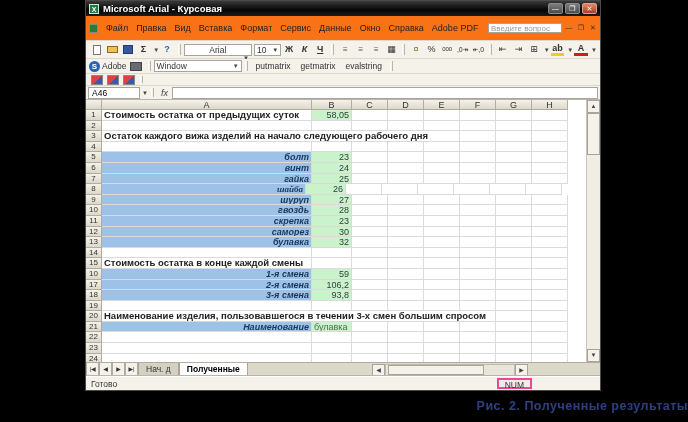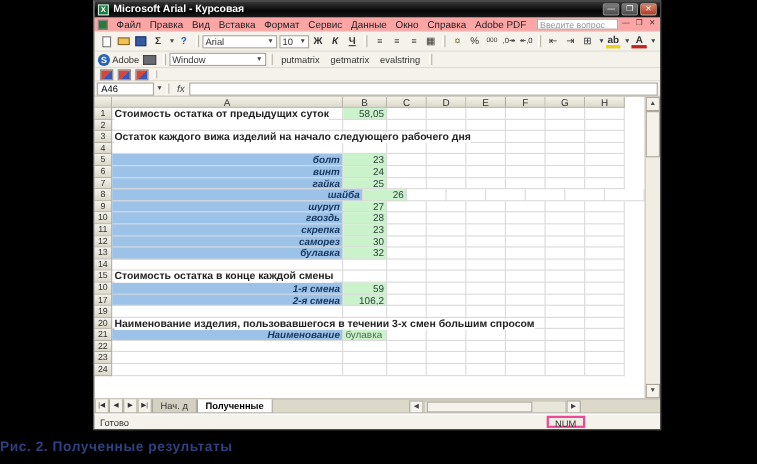--- a/index.html
+++ b/index.html
@@ -10,22 +10,22 @@
   
   .titlebar{height:15px;background:linear-gradient(180deg,#3a3a3a,#050505 60%,#1b1b1b);
             display:flex;align-items:center;padding:0 3px;flex:none;}
   .app-ico{width:10px;height:10px;background:#1c7a44;border:1px solid #cfe6d6;margin-right:4px;
            color:#fff;font-size:7px;line-height:9px;text-align:center;font-weight:bold;}
   .title{color:#fff;font-size:9.5px;font-weight:bold;flex:1;white-space:nowrap;overflow:hidden;}
   .tb-btn{width:15px;height:11px;margin-left:2px;border:1px solid #8a8a8a;border-radius:2px;
           background:linear-gradient(180deg,#7d7d7d,#4c4c4c);color:#fff;font-size:7px;line-height:9px;text-align:center;}
   .tb-btn.close{background:linear-gradient(180deg,#e08a68,#b03a28);border-color:#d9a08a;}
   
-  .menubar{height:13px;background:#fca5a5;border-bottom:1px solid #dcd8ca;display:flex;align-items:center;
-           font-size:9px;color:#222;padding:0 2px;flex:none;}
+  .menubar{height:13px;background:#f97316;border-bottom:1px solid #dcd8ca;display:flex;align-items:center;
+           font-size:9px;color:#222;padding:12px 2px;flex:none;}
   .wb-ico{width:9px;height:9px;background:#2a7a3a;border:1px solid #888;margin:0 4px 0 1px;}
   .menu-item{padding:0 4px;white-space:nowrap;}
   .qbox{margin-left:auto;width:74px;height:10px;background:#fff;border:1px solid #a8a49a;
         font-size:8px;color:#999;padding:0 2px;line-height:9px;white-space:nowrap;overflow:hidden;}
   .mini{width:10px;height:9px;margin-left:2px;font-size:7px;line-height:8px;text-align:center;color:#333;}
   
   .toolbar{background:#f4f2ea;border-bottom:1px solid #dcd8ca;display:flex;align-items:center;
            padding:0 3px;flex:none;font-size:9px;color:#333;}
   .tb1{height:18px;}.tb2{height:15px;}.tb3{height:12px;}
   .grip{width:3px;height:70%;border-left:1px solid #fff;border-right:1px solid #b8b4a6;margin:0 3px;}
@@ -88,21 +88,21 @@
   .hscroll{margin-left:auto;display:flex;align-items:center;margin-right:72px;}
   .harr{width:13px;height:12px;background:#f4f2ea;border:1px solid #a8a49a;font-size:6px;
         line-height:10px;text-align:center;color:#444;}
   .htrack{width:130px;height:12px;background:#e8e5da;border:1px solid #c0bcac;display:flex;}
   .hthumb{width:96px;height:100%;background:#f4f2ea;border:1px solid #a8a49a;margin-left:2px;}
   
   .statusbar{height:14px;background:#f4f2ea;border-top:1px solid #fff;box-shadow:0 -1px 0 #b8b4a6;
              display:flex;align-items:center;font-size:8.5px;color:#333;padding:0 5px;flex:none;position:relative;}
   .numpanel{position:absolute;right:68px;border:2px solid #ec4899;padding:0 6px;height:11px;
             line-height:10px;background:#f0ede2;}
-  .caption{position:absolute;left:0;top:399px;width:100%;text-align:left;
+  .caption{position:absolute;left:0;top:399px;width:100%;text-align:right;
            color:#2e4080;font-weight:bold;font-size:12.5px;letter-spacing:0.5px;}
 </style>
 </head>
 <body>
 
 <div class="canvas">
   <div class="window">
 
     <div class="titlebar">
       <span class="app-ico">X</span>
@@ -139,21 +139,21 @@
       <span class="ico">
           <span class="fold"></span>
         </span>
       <span class="ico">
           <span class="sav"></span>
         </span>
       <span class="ico bld">Σ</span>
       <span class="dd">▼</span>
       <span class="ico" style="color:#2a62b8;font-weight:bold;">?</span>
       <span class="grip"></span>
-      <span class="combo" style="width:70px;">
+      <span class="combo" style="width:70px;flex-direction:column;">
         <span>Arial</span>
         <span class="dd" style="margin-left:auto;">▼</span>
       </span>
       <span class="combo" style="width:28px;margin-left:2px;">
         <span>10</span>
         <span class="dd" style="margin-left:auto;">▼</span>
       </span>
       <span class="ico bld">Ж</span>
       <span class="ico itl">К</span>
       <span class="ico unl">Ч</span>
@@ -297,21 +297,21 @@
             <span class="gcell c-num" style="width: 40px;">25</span>
             <span class="gcell" style="width: 36px;"></span>
             <span class="gcell" style="width: 36px;"></span>
             <span class="gcell" style="width: 36px;"></span>
             <span class="gcell" style="width: 36px;"></span>
             <span class="gcell" style="width: 36px;"></span>
             <span class="gcell" style="width: 36px;"></span>
           </div>
           <div class="grow">
             <span class="gcell rn" style="width: 16px;">8</span>
-            <span class="gcell c-label" style="width: 228px;">шайба</span>
+            <span class="gcell c-label" style="width: 204px; font-family: Liberation Serif, serif;">шайба</span>
             <span class="gcell c-num" style="width: 40px;">26</span>
             <span class="gcell" style="width: 36px;"></span>
             <span class="gcell" style="width: 36px;"></span>
             <span class="gcell" style="width: 36px;"></span>
             <span class="gcell" style="width: 36px;"></span>
             <span class="gcell" style="width: 36px;"></span>
             <span class="gcell" style="width: 36px;"></span>
           </div>
           <div class="grow">
             <span class="gcell rn" style="width: 16px;">9</span>
@@ -398,20 +398,31 @@
             <span class="gcell" style="width: 36px;"></span>
             <span class="gcell" style="width: 36px;"></span>
             <span class="gcell" style="width: 36px;"></span>
             <span class="gcell" style="width: 36px;"></span>
             <span class="gcell" style="width: 36px;"></span>
           </div>
           <div class="grow">
             <span class="gcell rn" style="width: 16px;">17</span>
             <span class="gcell c-label" style="width: 210px;">2-я смена</span>
             <span class="gcell c-num" style="width: 40px;">106,2</span>
+            <span class="gcell" style="width: 36px;"></span>
+            <span class="gcell" style="width: 36px;"></span>
+            <span class="gcell" style="width: 36px;"></span>
+            <span class="gcell" style="width: 36px;"></span>
+            <span class="gcell" style="width: 36px;"></span>
+            <span class="gcell" style="width: 36px;"></span>
+          </div>
+          <div class="grow">
+            <span class="gcell rn" style="width: 16px;">18</span>
+            <span class="gcell c-label" style="width: 210px;">3-я смена</span>
+            <span class="gcell c-num" style="width: 40px;">93,8</span>
             <span class="gcell" style="width: 36px;"></span>
             <span class="gcell" style="width: 36px;"></span>
             <span class="gcell" style="width: 36px;"></span>
             <span class="gcell" style="width: 36px;"></span>
             <span class="gcell" style="width: 36px;"></span>
             <span class="gcell" style="width: 36px;"></span>
           </div>
           <div class="grow">
             <span class="gcell rn" style="width: 16px;">19</span>
             <span class="gcell" style="width: 210px;"></span>

